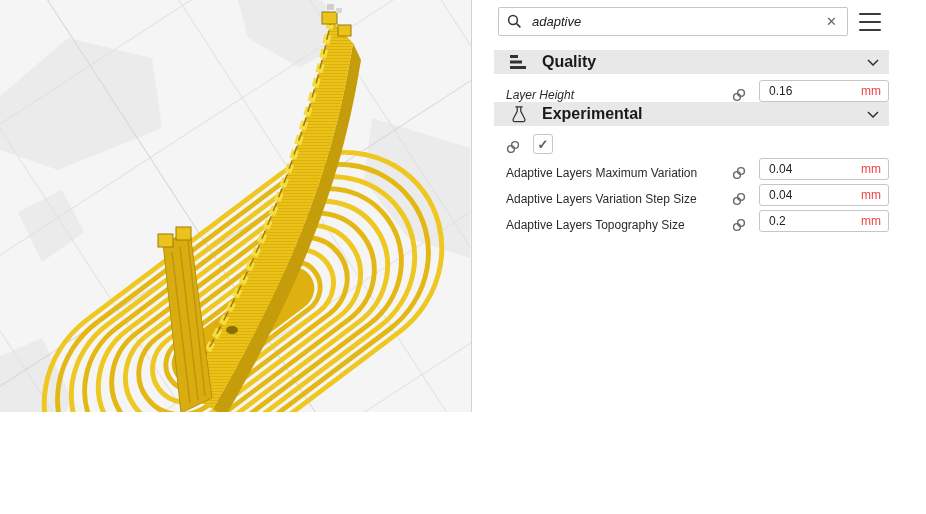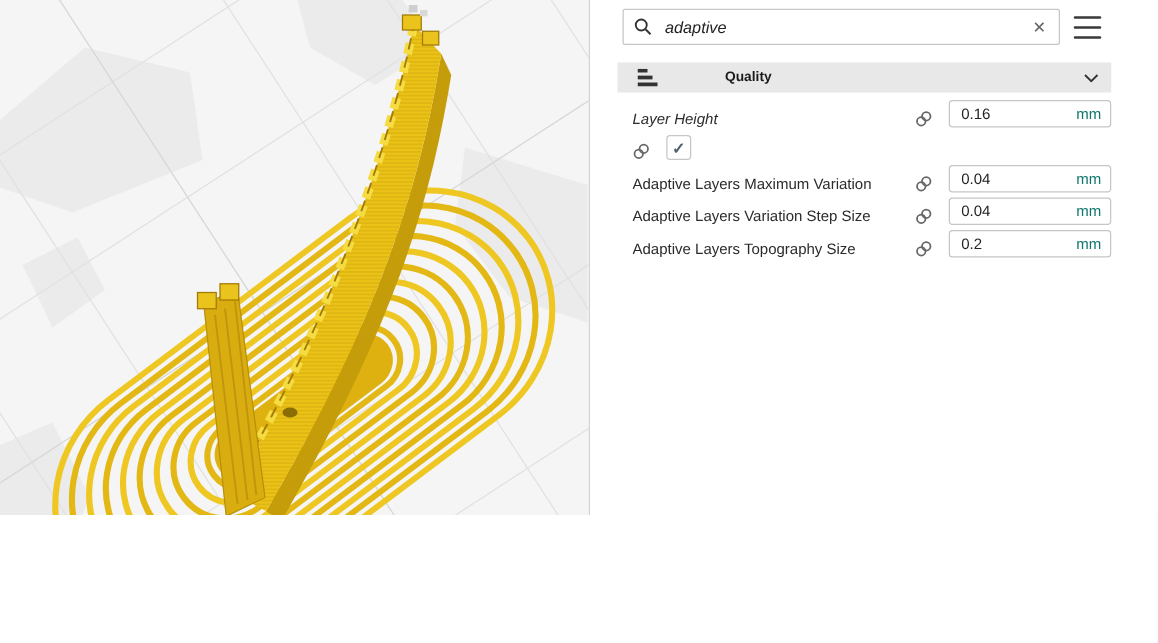--- a/index.html
+++ b/index.html
@@ -22,32 +22,32 @@
   .search-input{flex:1;min-width:0;border:none;outline:none;background:transparent;
                 font-family:"Liberation Sans",sans-serif;font-size:13px;font-style:italic;color:#222;}
   .clear-btn{flex:0 0 auto;color:#666;font-size:13px;cursor:pointer;padding:0 2px;line-height:1;}
   .menu-btn{margin-left:auto;margin-right:8px;width:22px;height:18px;display:flex;flex-direction:column;
             justify-content:space-between;cursor:pointer;}
   .menu-btn span{display:block;height:2px;background:#3a3a3a;border-radius:1px;}
 
   .cat{display:flex;align-items:center;height:24px;background:#e8e8e8;padding:0 10px 0 16px;
        margin-bottom:2px;cursor:pointer;}
   .cat-icon{flex:0 0 auto;margin-right:14px;}
-  .cat-label{font-size:11px;font-weight:bold;color:#1a1a1a;flex:1;margin-left:38px;}
+  .cat-label{font-size:16px;font-weight:bold;color:#1a1a1a;flex:1;}
   .chev{flex:0 0 auto;}
 
   .row{display:flex;align-items:flex-end;height:26px;padding-left:12px;}
   .lbl{flex:1;font-size:12px;color:#2b2b2b;white-space:nowrap;overflow:hidden;text-overflow:ellipsis;}
   .it{font-style:italic;}
   .link{flex:0 0 auto;margin-right:13px;cursor:pointer;}
   .field{display:flex;align-items:center;width:130px;height:22px;border:1px solid #c6c6c6;border-radius:3px;
          background:#fff;box-sizing:border-box;padding:0 7px;}
   .field input{flex:1;min-width:0;border:none;outline:none;background:transparent;
                font-family:"Liberation Sans",sans-serif;font-size:12px;color:#222;}
-  .unit{flex:0 0 auto;font-size:12px;color:#0f766e;margin-left:4px;}
+  .unit{flex:0 0 auto;font-size:12px;color:#ef4444;margin-left:4px;}
   .cbwrap{width:130px;display:flex;}
   .checkbox{width:20px;height:20px;border:1px solid #c6c6c6;border-radius:3px;background:#fff;
             display:flex;align-items:center;justify-content:center;box-sizing:border-box;cursor:pointer;}
   .check{font-size:13px;font-weight:bold;color:#51606b;line-height:1;}
 </style>
 </head>
 <body>
 
 <div class="app">
 
@@ -167,20 +167,29 @@
         <svg class="link" width="14" height="14" viewBox="0 0 14 14">
           <circle cx="5" cy="9" r="3.4" fill="none" stroke="#666" stroke-width="1.4"></circle>
           <circle cx="9" cy="5" r="3.4" fill="none" stroke="#666" stroke-width="1.4"></circle>
         </svg>
         <div class="field">
           <input value="0.16" style="">
           <span class="unit">mm</span>
         </div>
       </div>
 
+      <div class="cat">
+        <svg class="cat-icon" width="18" height="17" viewBox="0 0 20 19">
+          <path d="M6 1h8 M8 1v5L3.5 14.5A2 2 0 0 0 5.3 17.5h9.4a2 2 0 0 0 1.8-3L12 6V1" fill="none" stroke="#333" stroke-width="1.4"></path>
+        </svg>
+        <span class="cat-label">Experimental</span>
+        <svg class="chev" width="12" height="7" viewBox="0 0 12 7">
+          <polyline points="1,1 6,6 11,1" fill="none" stroke="#333" stroke-width="1.5"></polyline>
+        </svg>
+      </div>
 
       <div class="row">
         <svg class="link" width="14" height="14" viewBox="0 0 14 14">
           <circle cx="5" cy="9" r="3.4" fill="none" stroke="#666" stroke-width="1.4"></circle>
           <circle cx="9" cy="5" r="3.4" fill="none" stroke="#666" stroke-width="1.4"></circle>
         </svg>
         <div class="cbwrap">
           <div class="checkbox">
             <span class="check">✓</span>
           </div>

